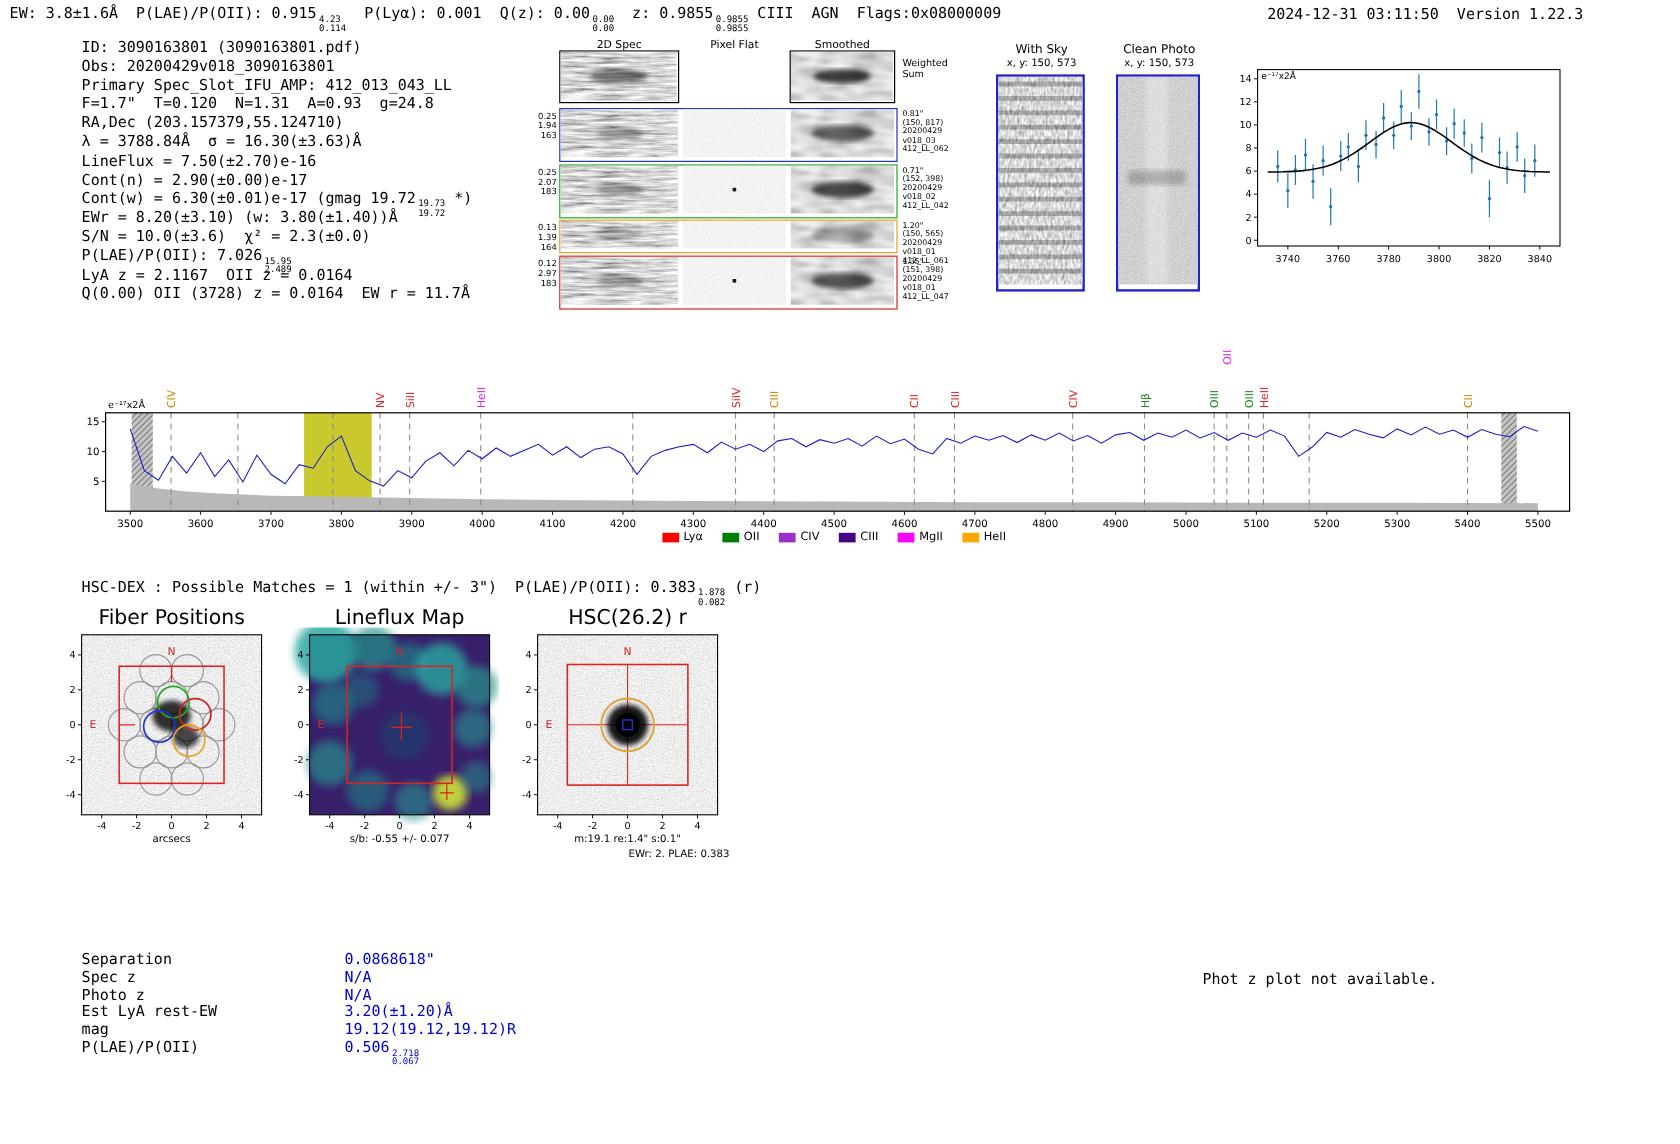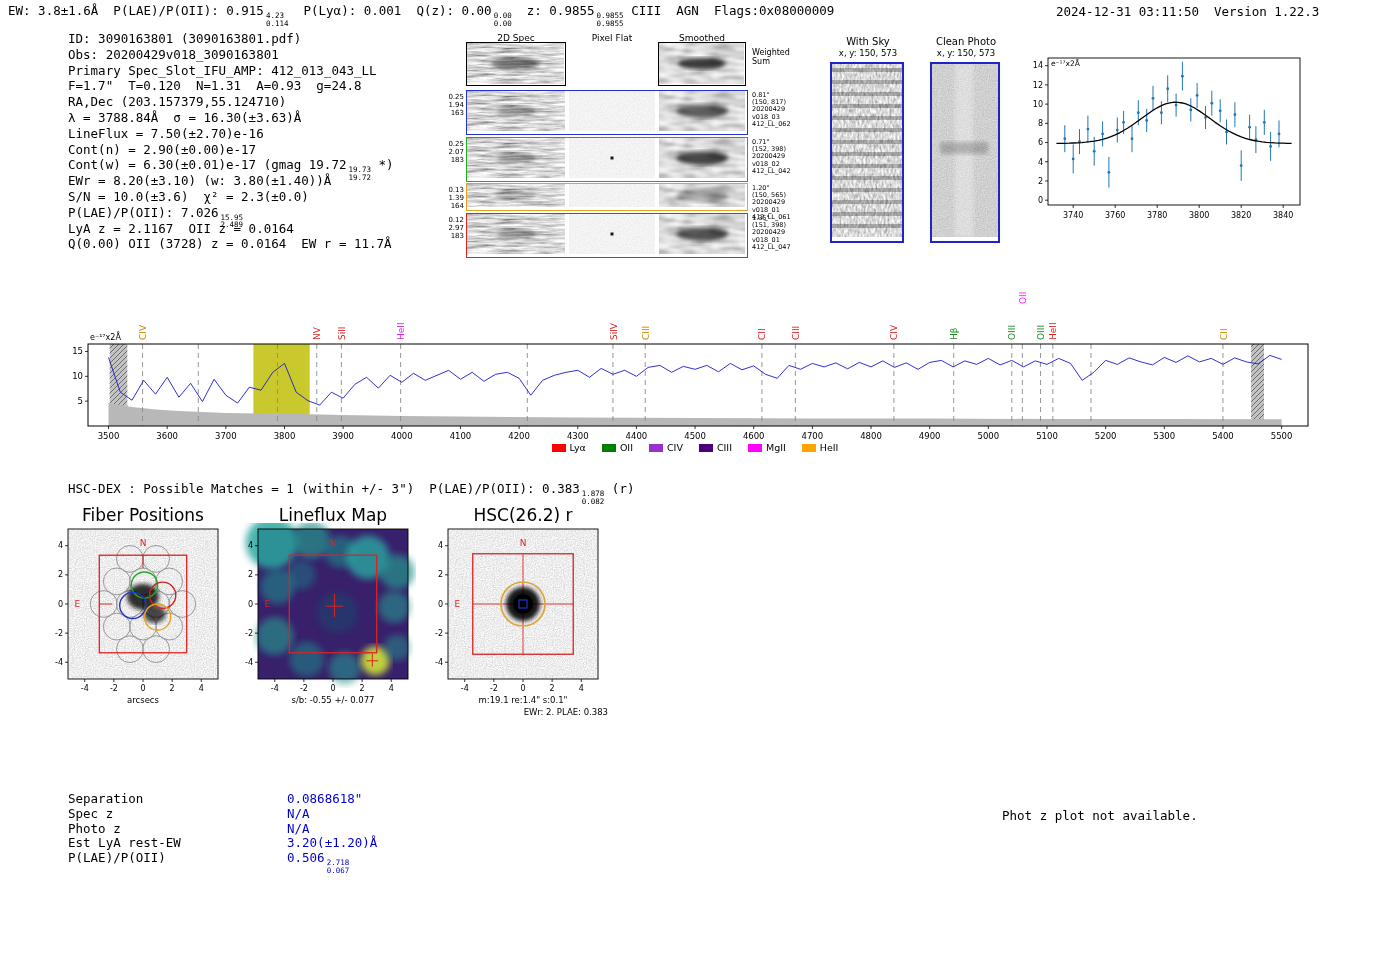--- a/index.html
+++ b/index.html
@@ -649,20 +649,24 @@
       </div>
       <div class="mt-row">
         <div class="mt-label">Photo z</div>
         <div class="mt-value">N/A</div>
       </div>
       <div class="mt-row">
         <div class="mt-label">Est LyA rest-EW</div>
         <div class="mt-value">3.20(±1.20)Å</div>
       </div>
       <div class="mt-row">
+        <div class="mt-label">mag</div>
+        <div class="mt-value">19.12(19.12,19.12)R</div>
+      </div>
+      <div class="mt-row">
         <div class="mt-label">P(LAE)/P(OII)</div>
         <div class="mt-value">0.506<span class="stack"><span>2.718</span><span>0.067</span></span></div>
       </div>
     </div>
 
   <div id="photz-note" class="abs">Phot z plot not available.</div>
 
 </div>
 
 </body></html>

